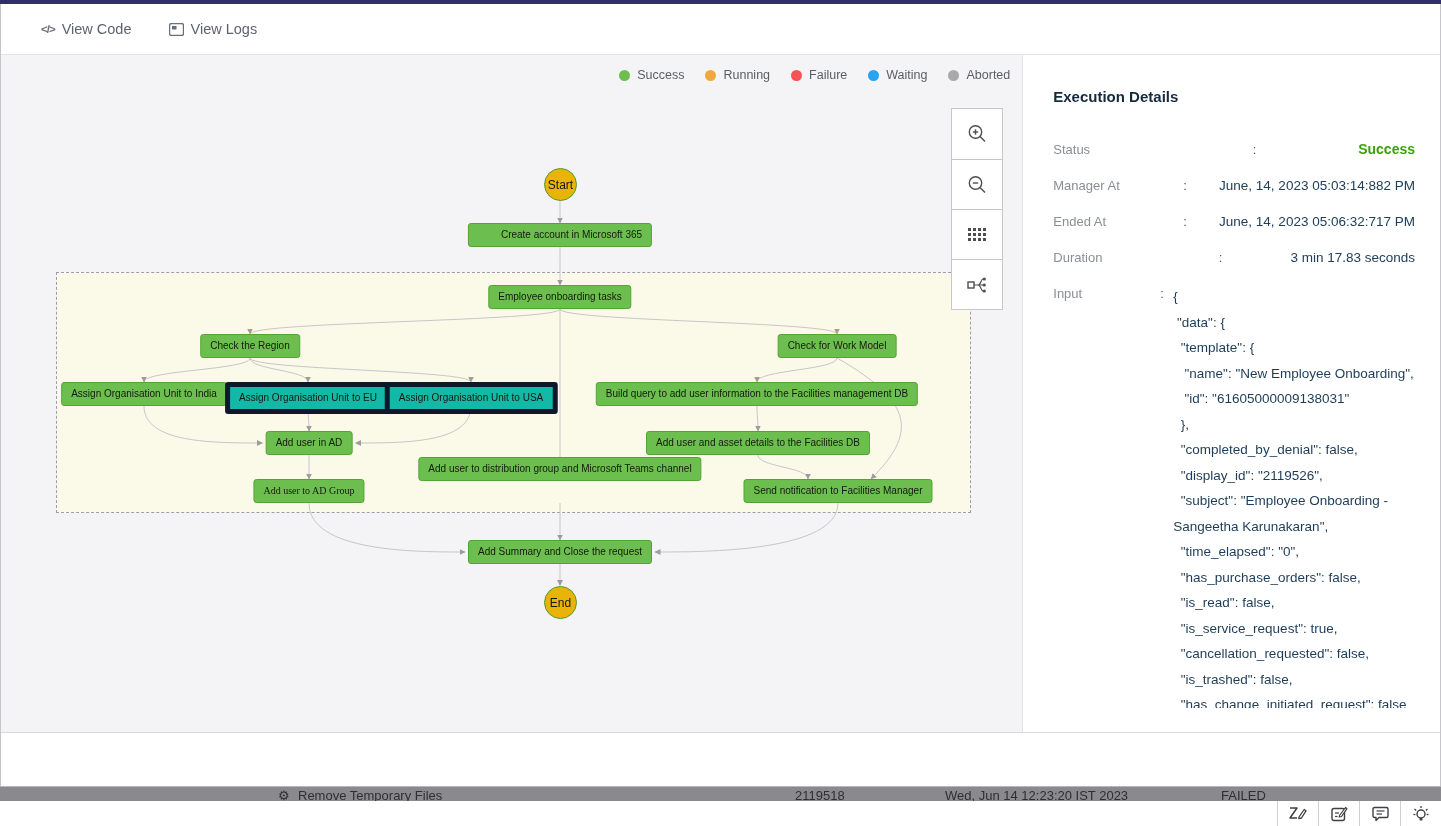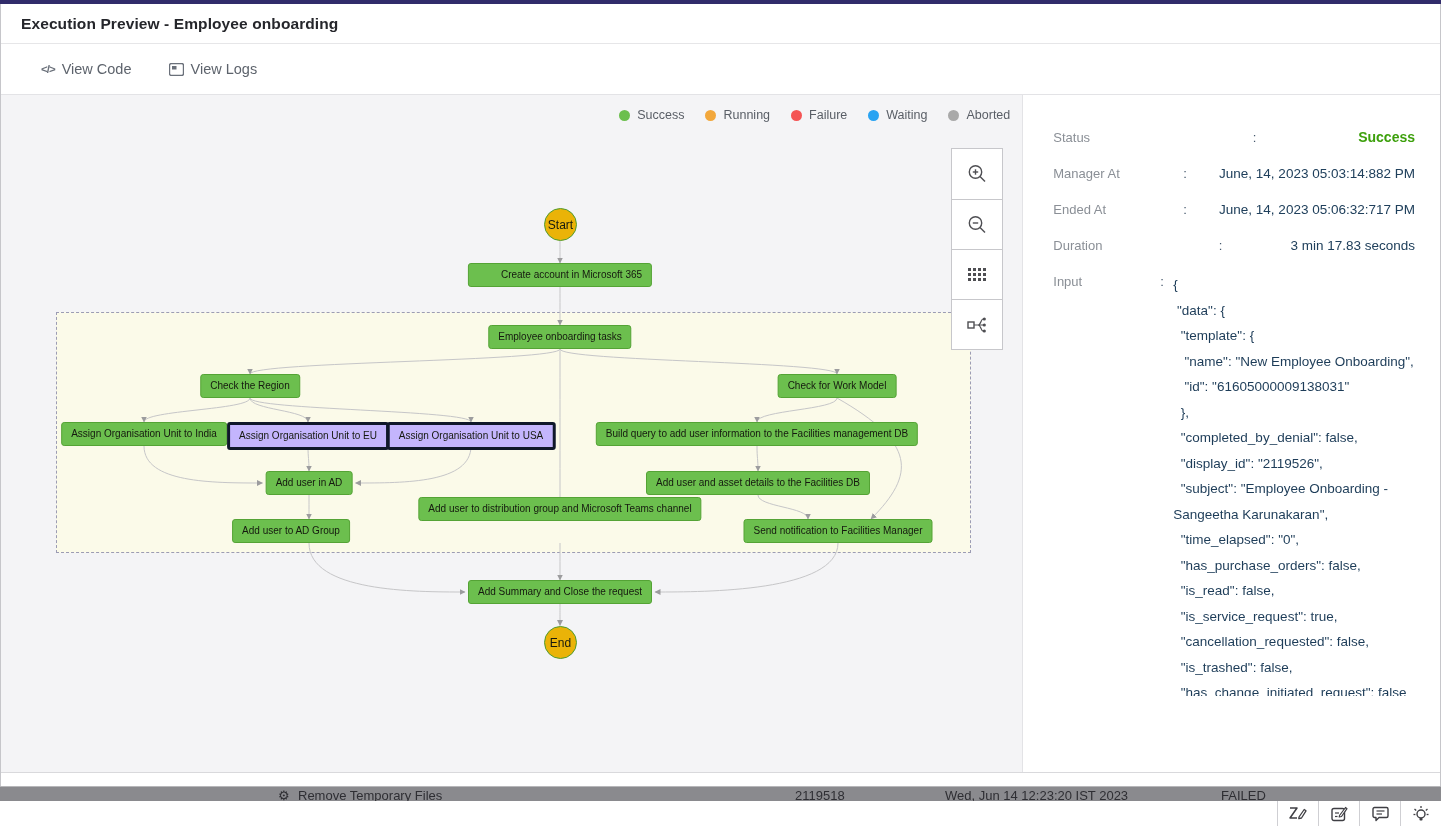--- a/index.html
+++ b/index.html
@@ -31,21 +31,21 @@
 
   
   #main { display:flex; height:678px; border-bottom:1px solid #d9d9dc; }
   #graph-area { position:relative; width:1022px; height:677px; background:#f4f4f6; overflow:hidden; }
   #region { position:absolute; left:55px; top:217px; width:915px; height:241px;
     background:#fbfae9; border:1px dashed #9c9cb4; }
   #edge-layer { position:absolute; left:0; top:0; }
   .gnode { position:absolute; font-size:10px; color:#15190f; white-space:nowrap;
     padding:5px 9px 6px; border-radius:3px; cursor:pointer; z-index:3; }
   .node-green { background:#6cbf4e; border:1px solid #54a335; }
-  .node-white { background:#c4b5fd; border:3px solid #0f172a; }
+  .node-white { background:#14b8a6; border:5px solid #0f172a; }
   .terminal { width:33px; height:33px; border-radius:50%; background:#eab308;
     border:1px solid #4f9c31; display:flex; align-items:center; justify-content:center;
     padding:0; font-size:12px; }
 
   
   #legend { position:absolute; top:13px; right:12px; display:flex; gap:21px; z-index:4; }
   .legend-item { display:flex; align-items:center; gap:7px; }
   .legend-dot { width:11px; height:11px; border-radius:50%; }
   .legend-label { font-size:12.5px; color:#595e66; }
 
@@ -89,23 +89,20 @@
 
   svg { display:block; }
 </style>
 </head>
 <body>
 
 <div id="screen">
   <div id="top-stripe"></div>
 
   <div id="modal">
-    <div id="modal-header">
-      <span id="modal-title">Execution Preview - Employee onboarding</span>
-    </div>
 
     <div id="tab-bar">
       <div class="tab">
         <span class="code-glyph">&lt;/&gt;</span>
         <span>View Code</span>
       </div>
       <div class="tab">
         <svg width="15" height="13" viewBox="0 0 15 13">
           <rect x="0.5" y="0.5" width="14" height="12" rx="2" fill="none" stroke="#6a707a" stroke-width="1.4"></rect>
           <rect x="3" y="3" width="4.5" height="3.5" fill="#6a707a"></rect>
@@ -151,21 +148,21 @@
             <div class="gnode node-green" style="left: 559px; top: 168px; transform: translateX(-50%); padding-left: 32px;">Create account in Microsoft 365</div>
             <div class="gnode node-green" style="left: 559px; top: 230px; transform: translateX(-50%);">Employee onboarding tasks</div>
             <div class="gnode node-green" style="left: 249px; top: 279px; transform: translateX(-50%);">Check the Region</div>
             <div class="gnode node-green" style="left: 836px; top: 279px; transform: translateX(-50%);">Check for Work Model</div>
             <div class="gnode node-green" style="left: 143px; top: 327px; transform: translateX(-50%);">Assign Organisation Unit to India</div>
             <div class="gnode node-white" style="left: 307px; top: 327px; transform: translateX(-50%);">Assign Organisation Unit to EU</div>
             <div class="gnode node-white" style="left: 470px; top: 327px; transform: translateX(-50%);">Assign Organisation Unit to USA</div>
             <div class="gnode node-green" style="left: 756px; top: 327px; transform: translateX(-50%);">Build query to add user information to the Facilities management DB</div>
             <div class="gnode node-green" style="left: 308px; top: 376px; transform: translateX(-50%);">Add user in AD</div>
             <div class="gnode node-green" style="left: 757px; top: 376px; transform: translateX(-50%);">Add user and asset details to the Facilities DB</div>
-            <div class="gnode node-green" style="left: 290px; top: 424px; transform: translateX(-50%);">Add user to AD Group</div>
+            <div class="gnode node-green" style="left: 308px; top: 424px; transform: translateX(-50%); font-family: Liberation Serif, serif;">Add user to AD Group</div>
             <div class="gnode node-green" style="left: 559px; top: 402px; transform: translateX(-50%);">Add user to distribution group and Microsoft Teams channel</div>
             <div class="gnode node-green" style="left: 837px; top: 424px; transform: translateX(-50%);">Send notification to Facilities Manager</div>
             <div class="gnode node-green" style="left: 559px; top: 485px; transform: translateX(-50%);">Add Summary and Close the request</div>
             <div class="gnode terminal node-green" style="left: 543px; top: 531px;">End</div>
           </div>
 
         <div id="legend">
             <span class="legend-item">
               <span class="legend-dot" style="background: rgb(108, 191, 78);"></span>
               <span class="legend-label">Success</span>
@@ -228,20 +225,21 @@
               <path d="M8 10 H12 M12 10 C15 10 15 4 17 4 M12 10 H17 M12 10 C15 10 15 16 17 16" fill="none" stroke="#4e4e52" stroke-width="1.2"></path>
               <circle cx="18.3" cy="4" r="1.6" fill="#4e4e52"></circle>
               <circle cx="18.3" cy="10" r="1.6" fill="#4e4e52"></circle>
               <circle cx="18.3" cy="16" r="1.6" fill="#4e4e52"></circle>
             </svg>
           </div>
         </div>
       </div>
 
       <div id="detail-panel">
+        <div id="detail-title">Execution Details</div>
 
         <div class="detail-row">
           <span class="detail-label">Status</span>
           <span class="detail-colon">:</span>
           <span class="detail-value value-success" style="color: rgb(61, 160, 12);">Success</span>
         </div>
         <div class="detail-row">
           <span class="detail-label">Manager At</span>
           <span class="detail-colon">:</span>
           <span class="detail-value">June, 14, 2023 05:03:14:882 PM</span>

